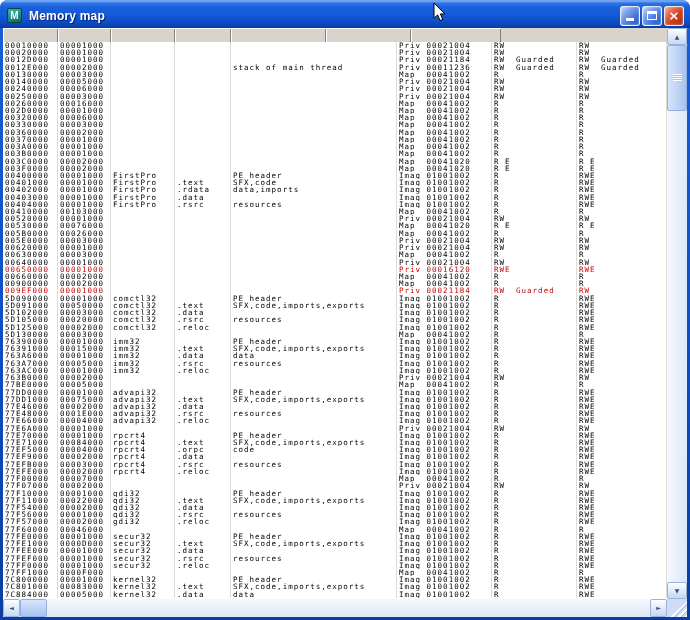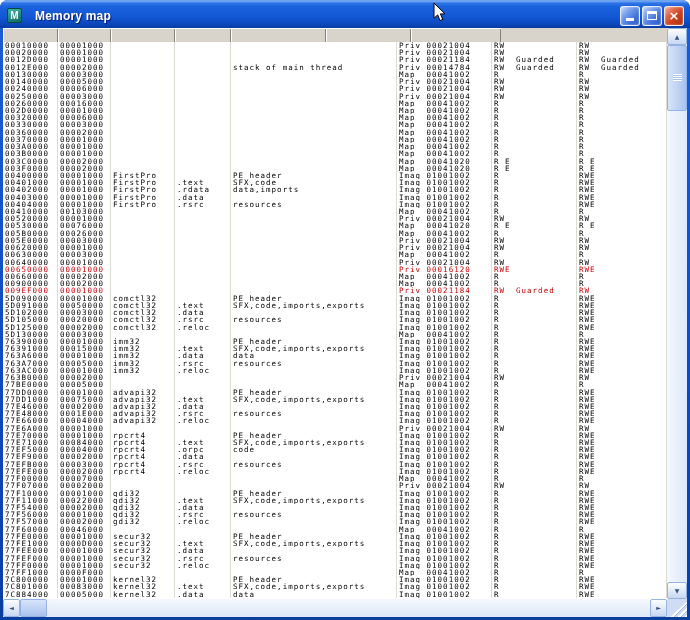--- a/index.html
+++ b/index.html
@@ -9,21 +9,21 @@
   .window { position:absolute; inset:0; border-radius:8px 8px 0 0;
     background:linear-gradient(180deg,#1a5fd8 0%,#0d4cc0 60%,#0a3f9f 100%); }
 
   
   .titlebar { position:absolute; top:0; left:0; right:0; height:28px; border-radius:8px 8px 0 0;
     background:linear-gradient(180deg,#2b73e8 0%,#9ec3f7 3%,#5a97f0 6%,#2e74e6 12%,#1a61dd 25%,#1459d6 55%,#0d4fc8 75%,#0a45b5 90%,#083a9c 100%);
     display:flex; align-items:center; padding:3px 0 0 7px; }
   .title-icon { width:15px; height:15px; flex:none; border-radius:2px; border:1px solid #06463e;
     background:linear-gradient(160deg,#39b7a6,#0b6a60); color:#fff;
     font:bold 10px/13px "Liberation Sans",sans-serif; text-align:center; }
-  .title-text { color:#fff; font:bold 12px "Liberation Sans",sans-serif; margin-left:13px;
+  .title-text { color:#fff; font:bold 12px "Liberation Sans",sans-serif; margin-left:7px;
     text-shadow:1px 1px 1px rgba(0,0,60,.65); letter-spacing:.2px; }
   .win-buttons { position:absolute; right:6px; top:6px; display:flex; gap:2px; }
   .wbtn { width:20px; height:20px; border-radius:3px; border:1px solid rgba(255,255,255,.85);
     box-shadow:inset 0 0 2px rgba(255,255,255,.6); text-align:center; }
   .wbtn.min,.wbtn.max { background:linear-gradient(135deg,#c9d9f7 0%,#7da4ee 30%,#3d6fd8 70%,#2e5cc0 100%); }
   .wbtn.close { background:linear-gradient(135deg,#f0b6a2 0%,#e06c4f 30%,#cc3f1d 60%,#aa2f10 100%); }
   .glyph-min { display:block; width:8px; height:3px; background:#fff; margin:11px auto 0; }
   .glyph-max { display:block; width:10px; height:9px; border:1px solid #fff; border-top-width:3px; margin:4px auto 0; }
   .glyph-close { display:block; color:#fff; font:bold 13px/17px "DejaVu Sans",sans-serif; }
 
@@ -131,21 +131,21 @@
           <div class="cell c-type">Priv 00021184</div>
           <div class="cell c-access">RW  Guarded</div>
           <div class="cell c-initial">RW  Guarded</div>
         </div>
         <div class="row">
           <div class="cell c-address">0012E000</div>
           <div class="cell c-size">00002000</div>
           <div class="cell c-owner"></div>
           <div class="cell c-section"></div>
           <div class="cell c-contains">stack of main thread</div>
-          <div class="cell c-type">Priv 00014784</div>
+          <div class="cell c-type">Priv 00011236</div>
           <div class="cell c-access">RW  Guarded</div>
           <div class="cell c-initial">RW  Guarded</div>
         </div>
         <div class="row">
           <div class="cell c-address">00130000</div>
           <div class="cell c-size">00003000</div>
           <div class="cell c-owner"></div>
           <div class="cell c-section"></div>
           <div class="cell c-contains"></div>
           <div class="cell c-type">Map  00041002</div>

